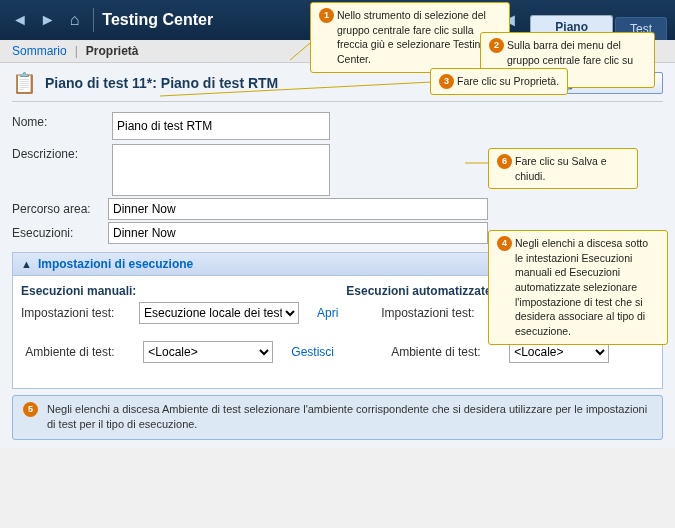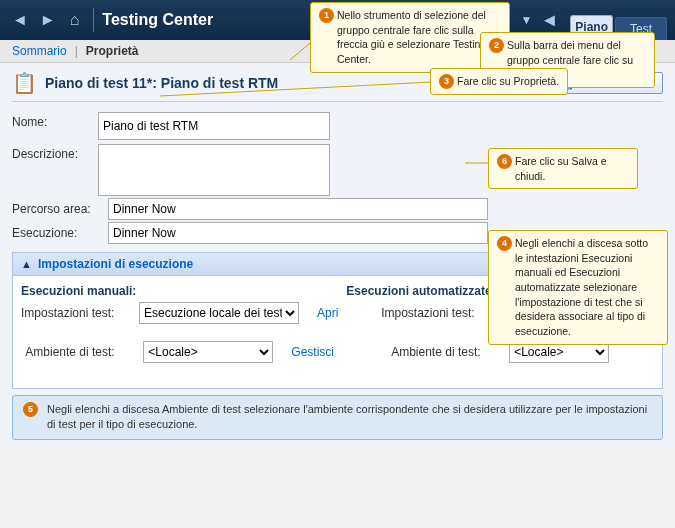--- a/index.html
+++ b/index.html
@@ -120,21 +120,21 @@
       gap: 4px 16px;
     }
     .form-left, .form-right {
       display: flex;
       flex-direction: column;
       gap: 4px;
     }
     .form-row {
       display: flex;
       align-items: flex-start;
-      gap: 6px;
+      gap: 20px;
       min-height: 22px;
     }
     .form-label {
       min-width: 80px;
       color: #333;
       padding-top: 3px;
       font-size: 12px;
     }
     .form-input {
       flex: 1;
@@ -299,21 +299,21 @@
 <div class="nav-bar">
   <button class="nav-btn">◄</button>
   <button class="nav-btn">►</button>
   <span class="nav-home-icon">⌂</span>
   <div class="nav-separator"></div>
   <span class="nav-title">Testing Center</span>
   <span class="nav-dropdown-arrow">▼</span>
   <span style="color:#aac8e8; margin: 0 4px; font-size:18px;">◄</span>
 
   <div style="display:flex; align-items:flex-end; height:40px; gap:2px; margin-left:4px;">
-    <div style="background:#dbe8f8; color:#1a3a5c; padding:4px 4px; border-radius:3px 3px 0 0; border:1px solid #9ab; border-bottom:2px solid #f5a000; font-size:12px; cursor:pointer; font-weight:bold;">Piano</div>
+    <div style="background:#dbe8f8; color:#1a3a5c; padding:4px 24px; border-radius:3px 3px 0 0; border:1px solid #9ab; border-bottom:2px solid #f5a000; font-size:12px; cursor:pointer; font-weight:bold;">Piano</div>
     <div style="background:#2a5080; color:#cde; padding:4px 14px; border-radius:3px 3px 0 0; border:1px solid #3a6090; border-bottom:none; font-size:12px; cursor:pointer;">Test</div>
   </div>
 </div>
 
 <div class="breadcrumb-bar">
   <a class="breadcrumb-link">Sommario</a>
   <span class="breadcrumb-separator">|</span>
   <span class="breadcrumb-current">Proprietà</span>
 </div>
 
@@ -343,21 +343,21 @@
       </div>
 
     </div>
 
     <div class="wide-form-row">
       <label class="wide-label">Percorso area:</label>
       <input type="text" class="wide-input" value="Dinner Now" style="">
     </div>
 
     <div class="wide-form-row">
-      <label class="wide-label">Esecuzione:</label>
+      <label class="wide-label">Esecuzioni:</label>
       <input type="text" class="wide-input" value="Dinner Now" style="">
     </div>
   </div>
 
   <div class="exec-section">
     <div class="exec-section-header">
       <span class="exec-toggle">▲</span>
       <span class="exec-section-title">Impostazioni di esecuzione</span>
     </div>
     <div class="exec-grid">

